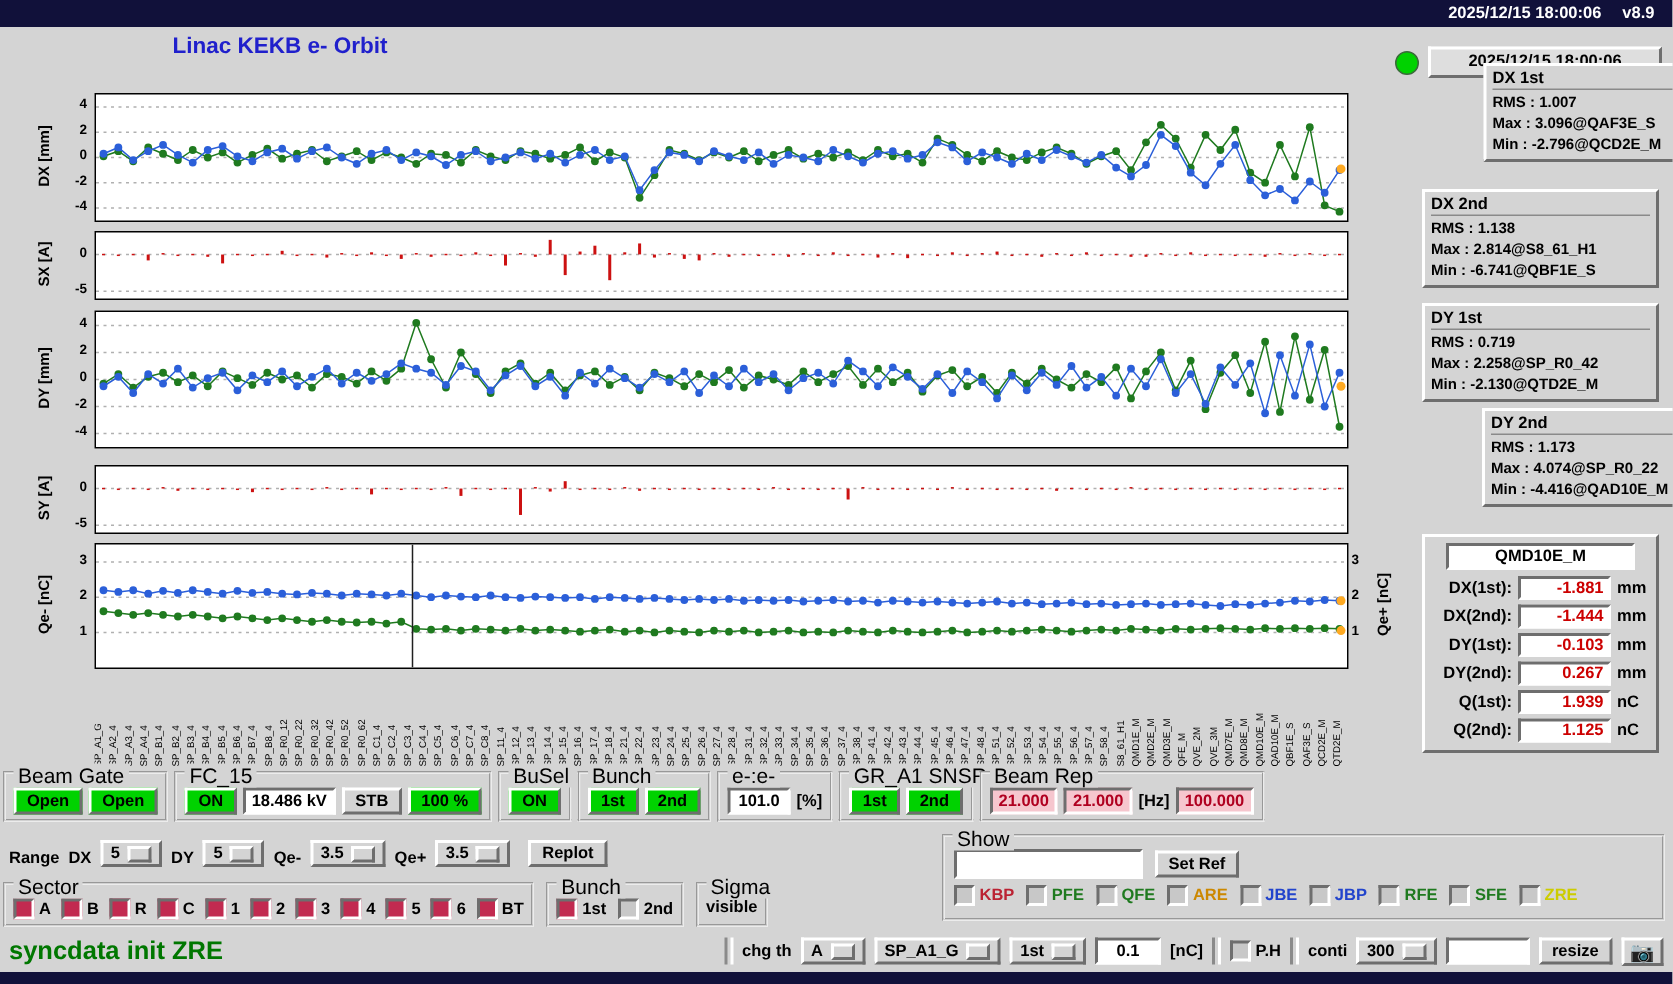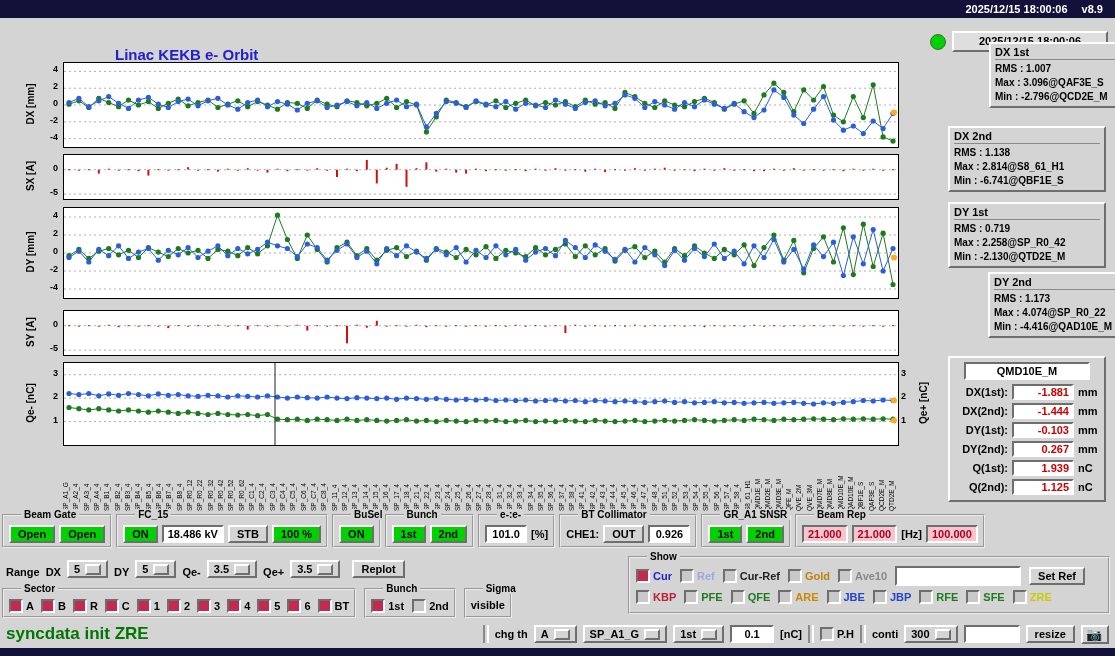--- a/index.html
+++ b/index.html
@@ -2,40 +2,40 @@
 <html><head>
 <meta charset="utf-8">
 <style>
   html,body{margin:0;padding:0;}
   body{width:1115px;height:656px;position:relative;overflow:hidden;background:#d4d4d4;
        font-family:"Liberation Sans",sans-serif;color:#000;}
   .topbar{position:absolute;left:0;top:0;width:1115px;height:18px;background:#11113a;
           color:#fff;font-size:11px;font-weight:bold;display:flex;justify-content:flex-end;
           align-items:center;gap:14px;padding-right:12px;box-sizing:border-box;}
   .botstrip{position:absolute;left:0;top:648px;width:1115px;height:8px;background:#11113a;}
-  .title{position:absolute;left:115px;top:46px;font-size:15px;font-weight:bold;color:#2020cc;}
+  .title{position:absolute;left:115px;top:22px;font-size:15px;font-weight:bold;color:#2020cc;}
   .indicator{position:absolute;left:930px;top:34px;width:14px;height:14px;border-radius:50%;
              background:#00d200;border:1px solid #3a6a3a;}
   .tsbox{position:absolute;left:952px;top:31px;width:152px;height:17px;background:#dedede;
          border:2px solid;border-color:#fff #6e6e6e #6e6e6e #fff;font-size:11px;font-weight:bold;
          text-align:center;line-height:16px;}
   
   .plot{position:absolute;background:#fff;border:1px solid #000;}
   .plot svg{display:block;}
   .ytick{position:absolute;width:22px;text-align:right;font-size:9px;font-weight:bold;}
   .ylab{position:absolute;transform:translate(-50%,-50%) rotate(-90deg);font-size:10px;
         font-weight:bold;white-space:nowrap;}
   #bpm-strip{position:absolute;left:63px;top:447px;width:834px;height:64px;display:flex;
              justify-content:space-between;overflow:hidden;}
   .bpm{writing-mode:vertical-rl;transform:rotate(180deg);font-size:6.5px;line-height:1.05;
        white-space:nowrap;color:#000;}
   
   .group{position:relative;border:2px groove #ececec;padding:9px 5px 3px 5px;background:#d4d4d4;}
-  .gtitle{position:absolute;top:-7px;left:5px;background:#d4d4d4;font-size:10px;font-weight:bold;
-          padding:0 3px;white-space:nowrap;margin-left:12px;}
+  .gtitle{position:absolute;top:-7px;left:5px;background:#d4d4d4;font-size:14px;font-weight:normal;
+          padding:0 3px;white-space:nowrap;}
   .gbody{display:flex;align-items:center;gap:4px;}
   .btn{border:2px solid;border-color:#fff #6e6e6e #6e6e6e #fff;background:#d4d4d4;padding:1px 7px;
        font-size:11px;font-weight:bold;white-space:nowrap;cursor:default;}
   .btn.green{background:#00d200;}
   .vbox{border:2px solid;border-color:#6e6e6e #fff #fff #6e6e6e;background:#fff;padding:1px 4px;
         font-size:11px;font-weight:bold;white-space:nowrap;min-width:30px;text-align:center;}
   .vbox.pink{background:#f6c6ce;color:#b00020;}
   .glabel{font-size:11px;font-weight:bold;white-space:nowrap;}
   .opt{display:inline-flex;align-items:center;gap:5px;border:2px solid;
        border-color:#fff #6e6e6e #6e6e6e #fff;background:#d4d4d4;padding:1px 5px;
@@ -1010,28 +1010,20 @@
     </div>
   </div>
   <div class="group">
     <span class="gtitle">e-:e-</span>
     <div class="gbody">
       <span class="vbox">101.0</span>
       <span class="glabel">[%]</span>
     </div>
   </div>
   <div class="group">
-    <span class="gtitle">BT Collimator</span>
-    <div class="gbody">
-      <span class="glabel">CHE1:</span>
-      <span class="btn">OUT</span>
-      <span class="vbox">0.926</span>
-    </div>
-  </div>
-  <div class="group">
     <span class="gtitle">GR_A1 SNSR</span>
     <div class="gbody">
       <span class="btn green">1st</span>
       <span class="btn green">2nd</span>
     </div>
   </div>
   <div class="group">
     <span class="gtitle">Beam Rep</span>
     <div class="gbody">
       <span class="vbox pink">21.000</span>
@@ -1064,42 +1056,20 @@
   <span class="opt">
       <span>3.5</span>
       <span class="ind"></span>
     </span>
   <span class="btn" style="margin-left:6px;">Replot</span>
 </div>
 
 <div class="group show-group">
   <span class="gtitle">Show</span>
   <div class="srow">
-    <span id="show-row1" class="ckrow">
-        <span class="ckitem">
-          <span class="cb on"></span>
-          <span class="cklabel" style="color: rgb(34, 34, 204);">Cur</span>
-        </span>
-        <span class="ckitem">
-          <span class="cb"></span>
-          <span class="cklabel" style="color: rgb(153, 170, 221);">Ref</span>
-        </span>
-        <span class="ckitem">
-          <span class="cb"></span>
-          <span class="cklabel" style="color: rgb(34, 34, 34);">Cur-Ref</span>
-        </span>
-        <span class="ckitem">
-          <span class="cb"></span>
-          <span class="cklabel" style="color: rgb(184, 134, 11);">Gold</span>
-        </span>
-        <span class="ckitem">
-          <span class="cb"></span>
-          <span class="cklabel" style="color: rgb(136, 136, 136);">Ave10</span>
-        </span>
-      </span>
     <input class="refinput" style="">
     <span class="btn">Set Ref</span>
   </div>
   <div class="srow">
     <span id="show-row2" class="ckrow">
         <span class="ckitem">
           <span class="cb"></span>
           <span class="cklabel" style="color: rgb(187, 34, 51);">KBP</span>
         </span>
         <span class="ckitem">

